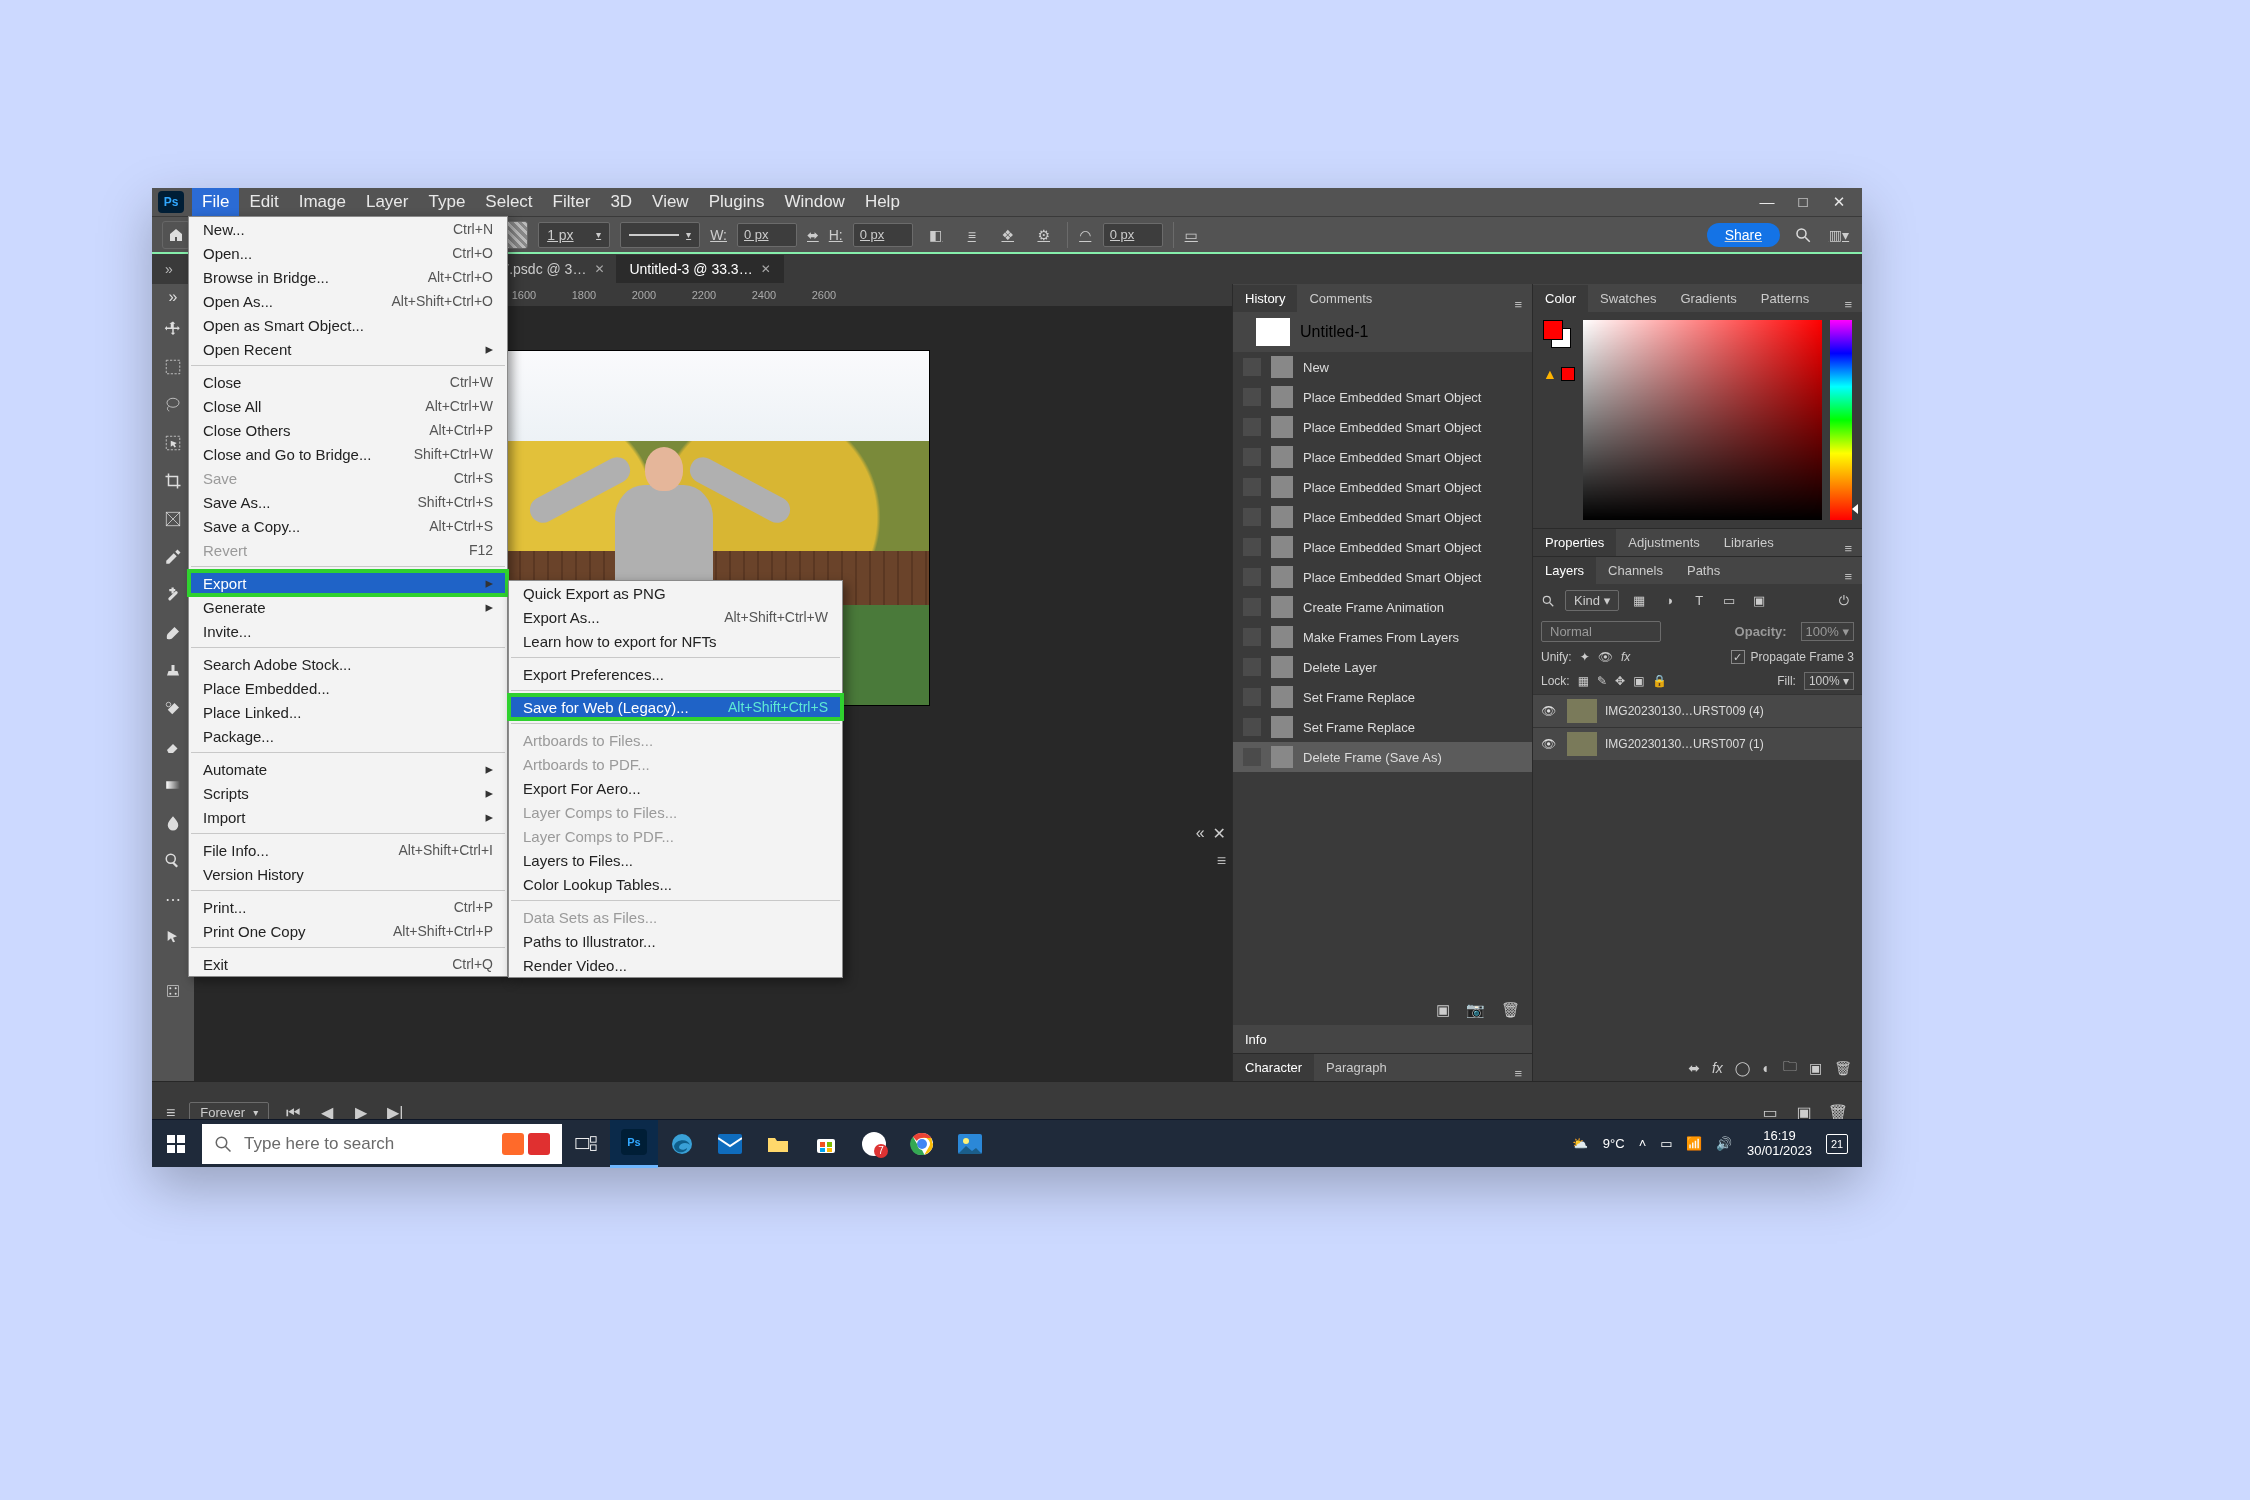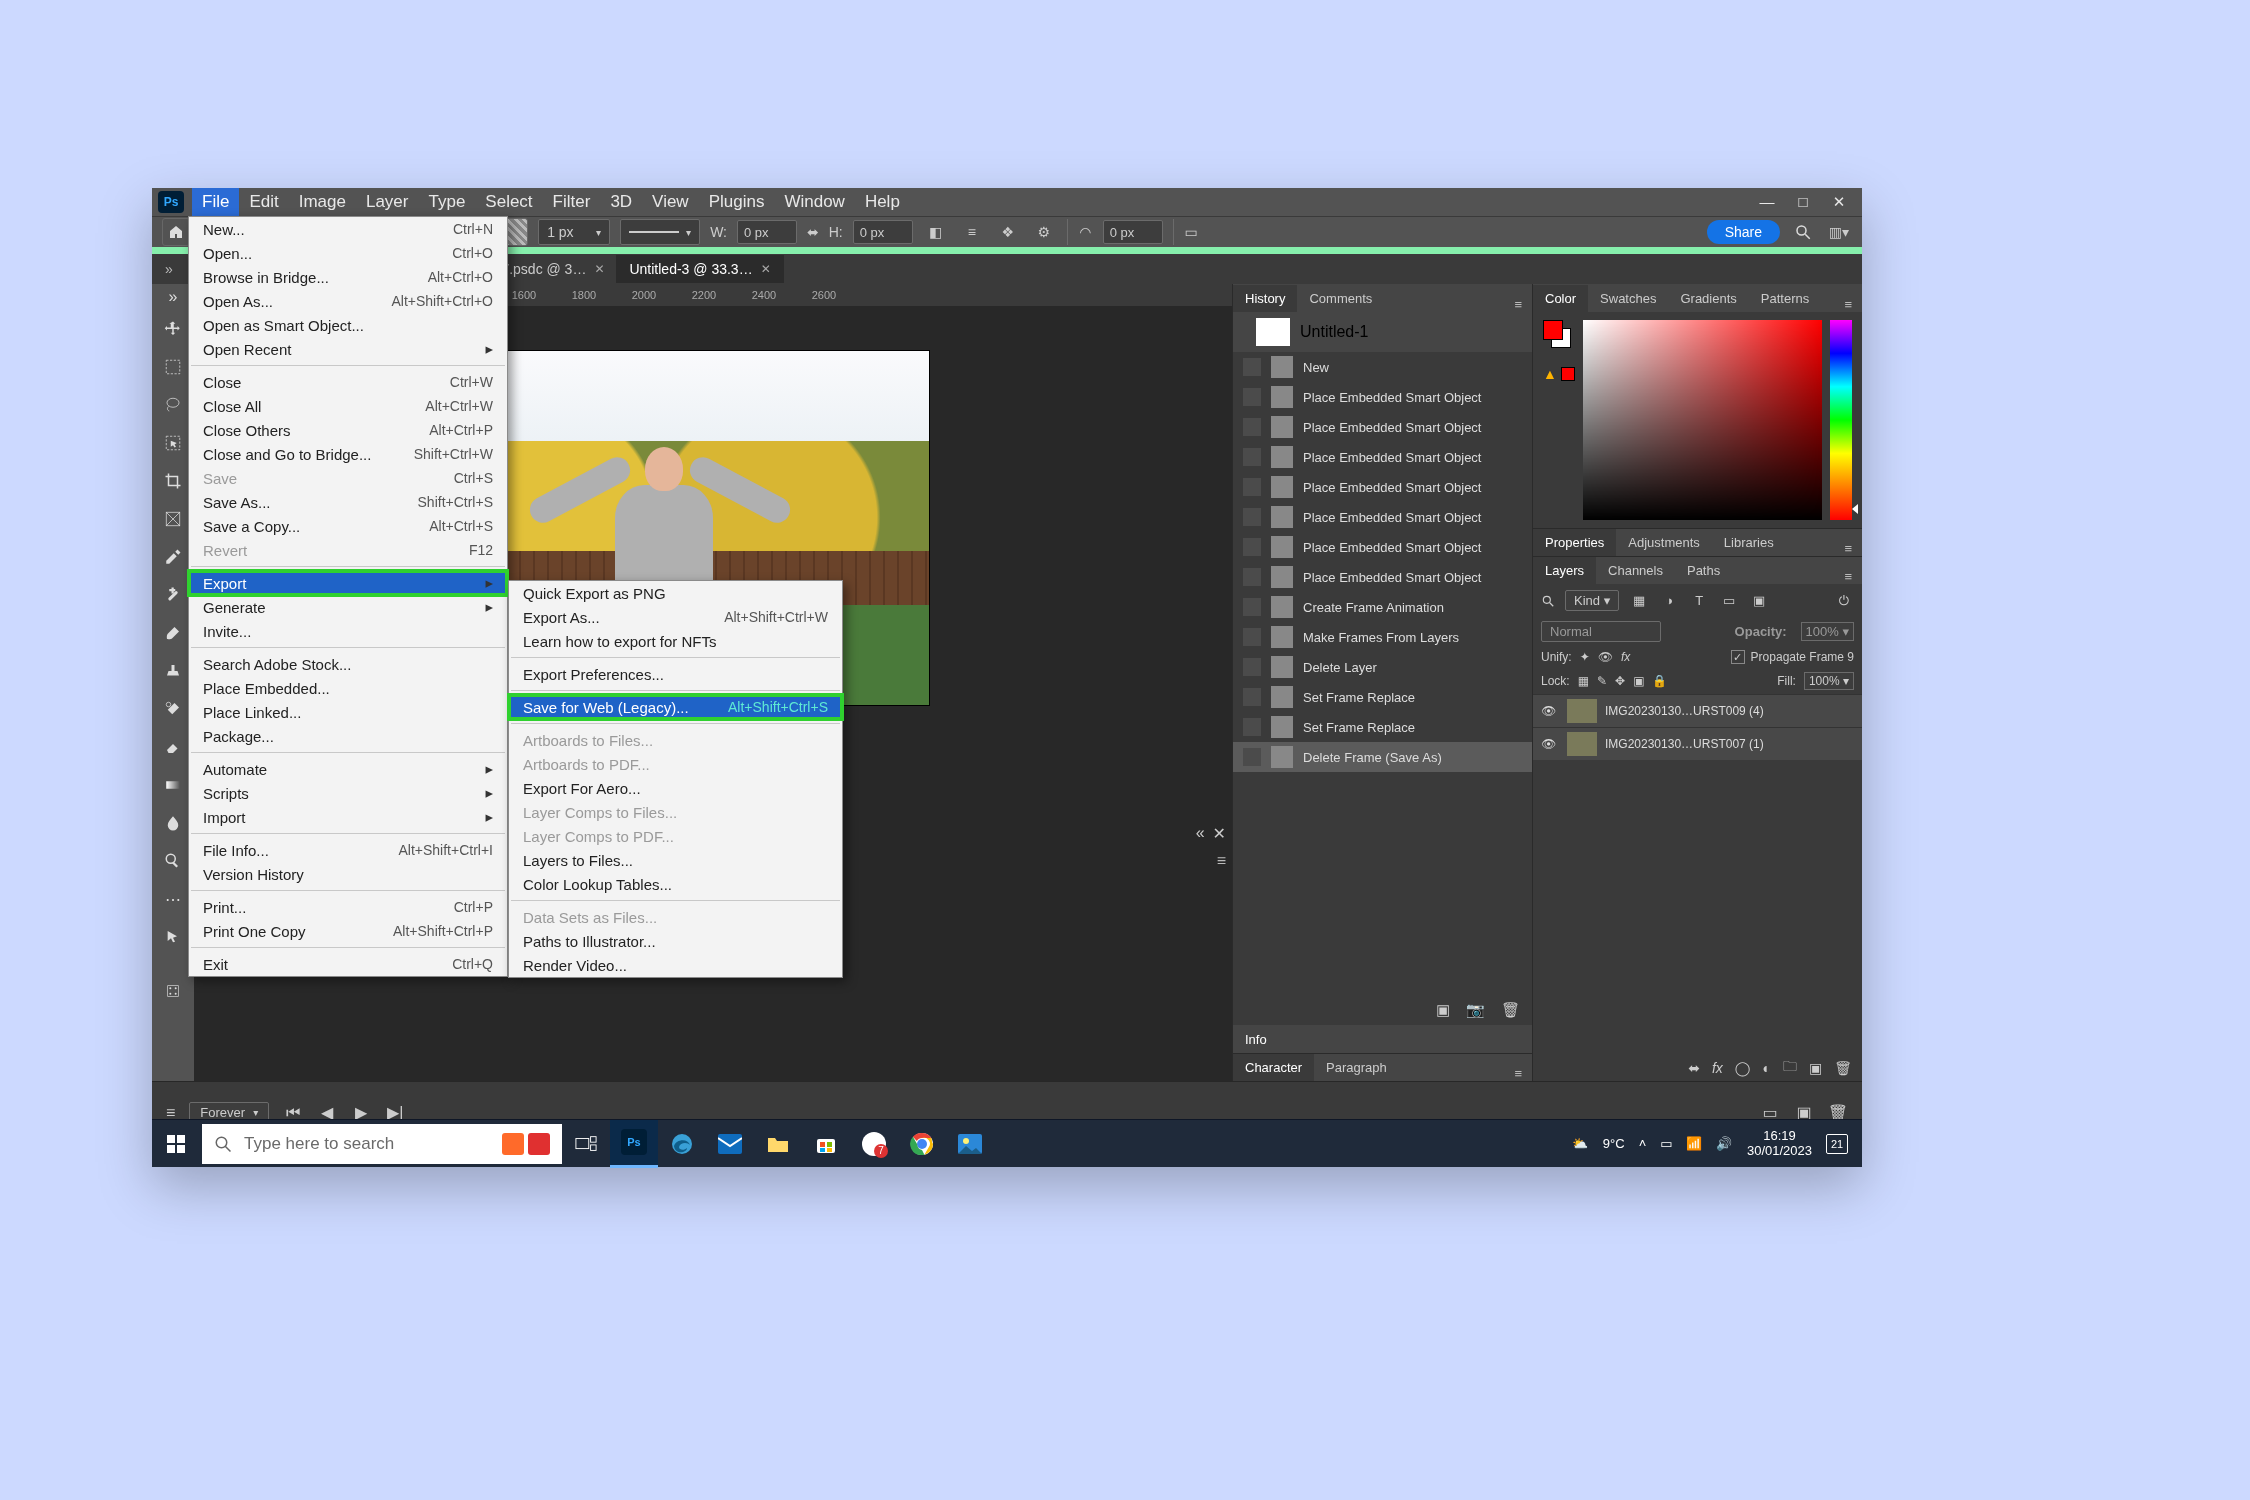--- a/index.html
+++ b/index.html
@@ -6,21 +6,21 @@
   body { background: #ccd9ff; width: 2250px; height: 1500px; overflow: hidden; position: relative; }
   .app-window { position: absolute; left: 152px; top: 188px; width: 1710px; height: 979px; background: #323232; box-shadow: 0 20px 50px rgba(0,0,0,.25); display:flex; flex-direction:column; }
   
   .menubar { height: 28px; background: #535353; display:flex; align-items:center; font-size: 17px; color: #e8e8e8; }
   .menubar .ps-badge { width:26px; height:22px; border-radius:4px; background:#001e36; color:#31a8ff; font-weight:700; font-size:12px; display:flex; align-items:center; justify-content:center; margin:0 8px 0 6px;}
   .mb-item { padding: 4px 10px; cursor:default; }
   .mb-item.active { background:#2b6bd5; color:#fff;}
   .win-ctrl { margin-left:auto; display:flex; gap:18px; padding-right:14px; }
   .win-ctrl span { width:18px; text-align:center; color:#e8e8e8; font-size:15px;}
   
-  .optbar { height:38px; background:#535353; border-top:1px solid #3a3a3a; border-bottom:7px solid #86efac; display:flex; align-items:center; gap:10px; padding:0 10px; color:#ccc; font-size:14px;}
+  .optbar { height:38px; background:#535353; border-top:1px solid #3a3a3a; border-bottom:2px solid #86efac; display:flex; align-items:center; gap:10px; padding:0 10px; color:#ccc; font-size:14px;text-decoration:underline;}
   .optbar .iconbox{ width:28px; height:28px; border:1px solid #676767; border-radius:3px; display:flex; align-items:center; justify-content:center;}
   .optbar .dropdown{ border:1px solid #6b6b6b; background:#3d3d3d; height:26px; display:flex; align-items:center; padding:0 8px; border-radius:2px;}
   .optbar .numfield{ background:#3d3d3d; border:1px solid #6b6b6b; border-radius:2px; height:24px; width:60px; color:#ccc; padding:0 6px; font-size:13px;}
   .share-btn{ background:#1473e6; color:#fff; border-radius:14px; padding:4px 18px; font-size:14px; margin-left:auto;}
   .optbar .rt-icon{ width:26px; height:26px; display:flex; align-items:center; justify-content:center; color:#ccc;}
   
   .doctabs{ height:30px; background:#3a3a3a; display:flex; align-items:center; color:#ccc; font-size:14px; position:relative;}
   .doctab{ padding:6px 12px; display:flex; align-items:center; gap:8px; border-right:1px solid #2b2b2b;}
   .doctab .x{ color:#aaa; font-size:12px;}
   .doctab.active{ background:#2b2b2b; color:#fff;}
@@ -522,21 +522,21 @@
           <span style="margin-left:auto;font-weight:bold;">Opacity:</span>
           <span class="opfield"><span>100%</span> ▾</span>
         </div>
         <div class="unify-row">
           <span>Unify:</span>
           <span>✦</span>
           <span>👁</span>
           <span><i>fx</i></span>
           <span style="margin-left:auto;display:flex;align-items:center;gap:6px;">
             <span style="width:14px;height:14px;border:1px solid #888;display:inline-flex;align-items:center;justify-content:center;font-size:11px;">✓</span>
-            <span>Propagate Frame 9</span>
+            <span>Propagate Frame 3</span>
           </span>
         </div>
         <div class="lock-row">
           <span>Lock:</span>
           <span>▦</span>
           <span>✎</span>
           <span>✥</span>
           <span>▣</span>
           <span>🔒</span>
           <span style="margin-left:auto;">Fill:</span>

